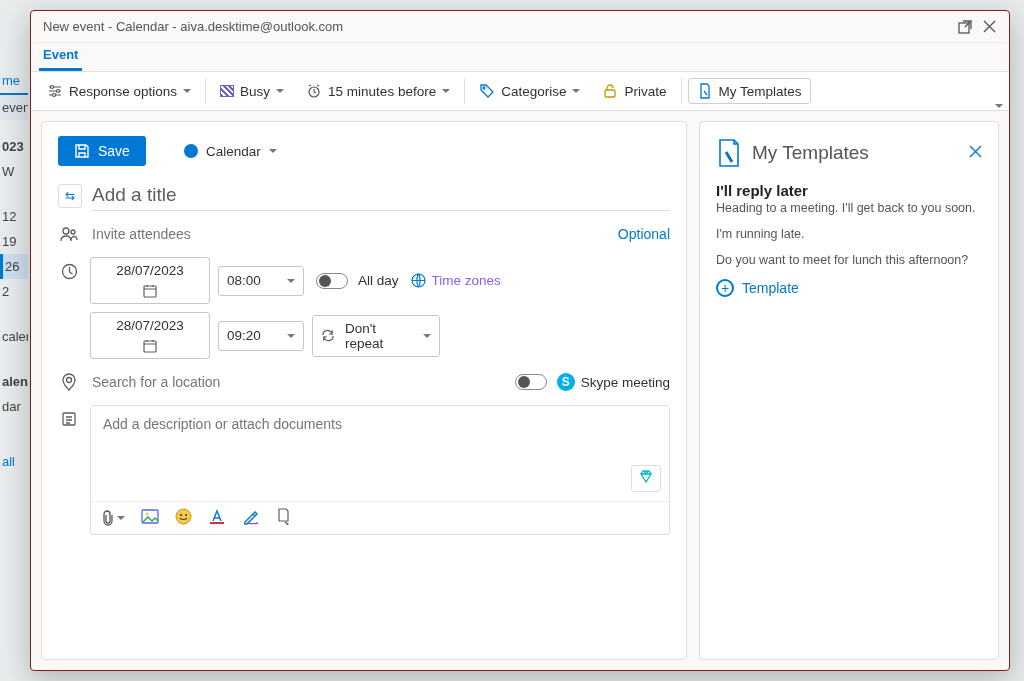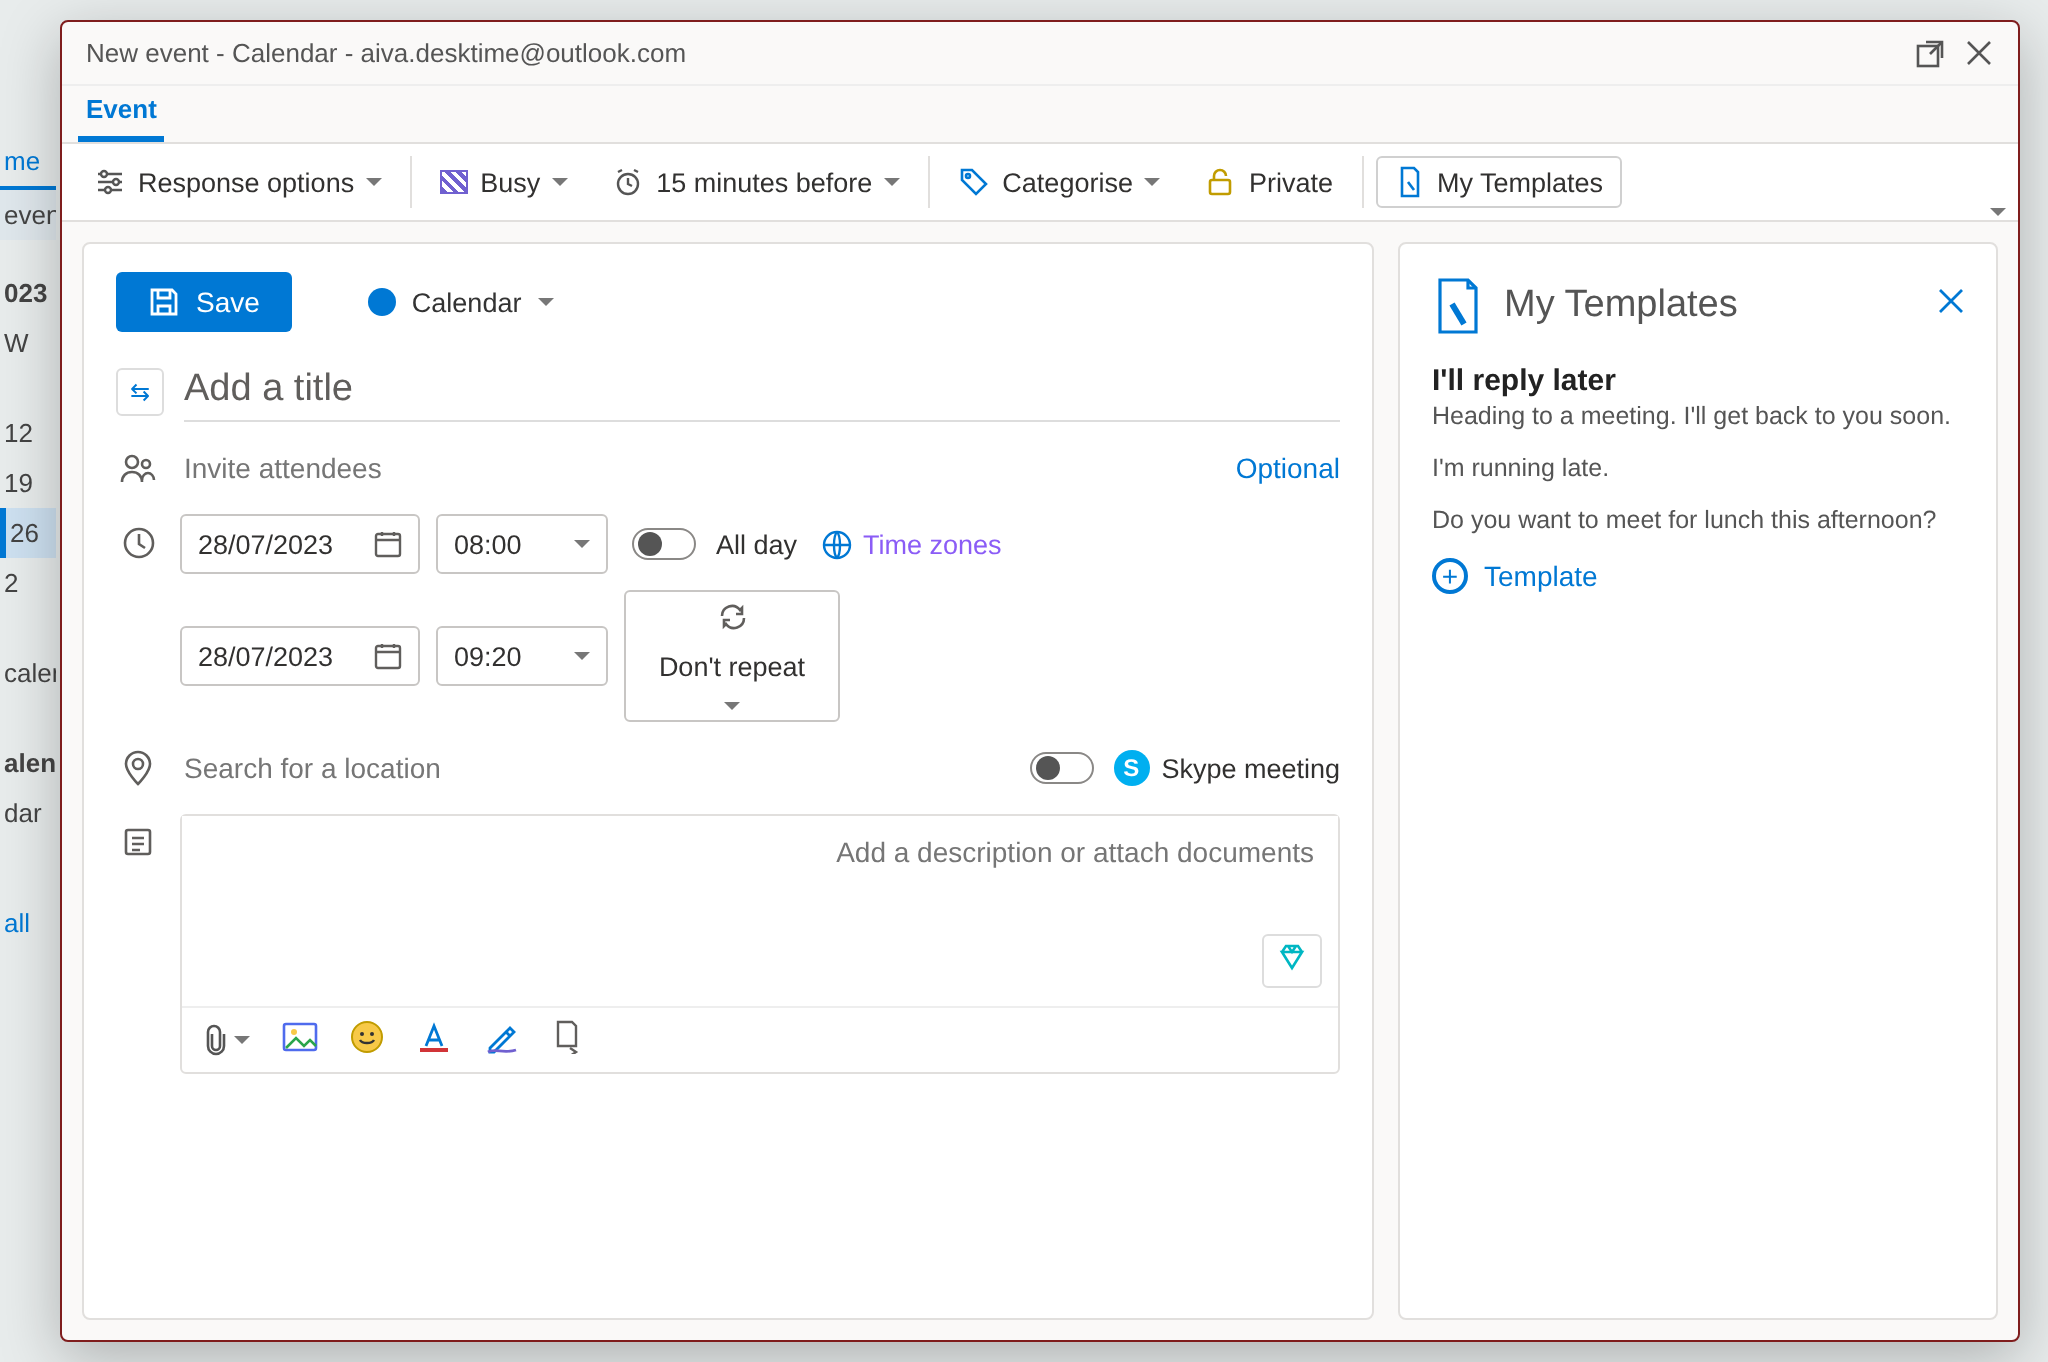--- a/index.html
+++ b/index.html
@@ -54,31 +54,31 @@
   .cal-dot { width:14px; height:14px; border-radius:50%; background:#0078d4; }
 
   .title-input { font-size: 19px; color:#555; border:none; border-bottom:1px solid #ddd; padding: 4px 0; flex:1; outline:none; background:transparent; }
   .title-input::placeholder { color:#605e5c; }
 
   .attendee-input { flex:1; border:none; outline:none; font-size:14px; color:#555; background:transparent; }
   .attendee-input::placeholder { color:#767676; }
   .optional { color:#0078d4; font-size:14px; cursor:default; }
 
   .field { border:1px solid #c8c6c4; border-radius:3px; padding: 5px 8px; display:flex; align-items:center; gap:6px; background:#fff; min-height:30px; font-size:13.5px; }
-  .datefield { width:120px; justify-content:space-between; }
+  .datefield { width:120px; justify-content:space-between;flex-direction:column; }
   .timefield { width:86px; justify-content:space-between; }
-  .repeatfield { width:108px; gap:10px;flex-direction:column; }
+  .repeatfield { width:128px; gap:10px; }
 
   .toggle { width: 32px; height: 16px; border-radius: 10px; background:#fff; border:1px solid #8a8886; position:relative; }
   .toggle .knob { width:12px; height:12px; border-radius:50%; background:#555; position:absolute; top:1px; left:2px; }
 
   .linkish { color:#8b5cf6; display:flex; align-items:center; gap:6px; cursor:default; }
 
   .desc-box { flex:1; border:1px solid #e1dfdd; border-radius:3px; display:flex; flex-direction:column; min-height:130px; }
-  .desc-text { flex:1; border:none; resize:none; outline:none; padding:10px 12px; font-size:14px; color:#a16207;text-align:right; }
+  .desc-text { flex:1; border:none; resize:none; outline:none; padding:10px 12px; font-size:14px; color:#a16207; }
   .desc-text::placeholder { color:#767676; }
   .desc-tools { border-top:1px solid #eee; padding:6px 10px; display:flex; gap:16px; align-items:center; }
 
   .icon-sm { width:16px; height:16px; display:inline-flex; align-items:center; justify-content:center; }
   .location-input { flex:1; border:none; outline:none; font-size:14px; color:#555; background:transparent; }
   .location-input::placeholder { color:#767676; }
 
   .panel-head { display:flex; align-items:center; gap:10px; margin-bottom: 14px; }
   .panel-title { font-size:19px; color:#555; font-weight:400; flex:1; }
   .panel-close { color:#0078d4; font-size:16px; cursor:default; }

